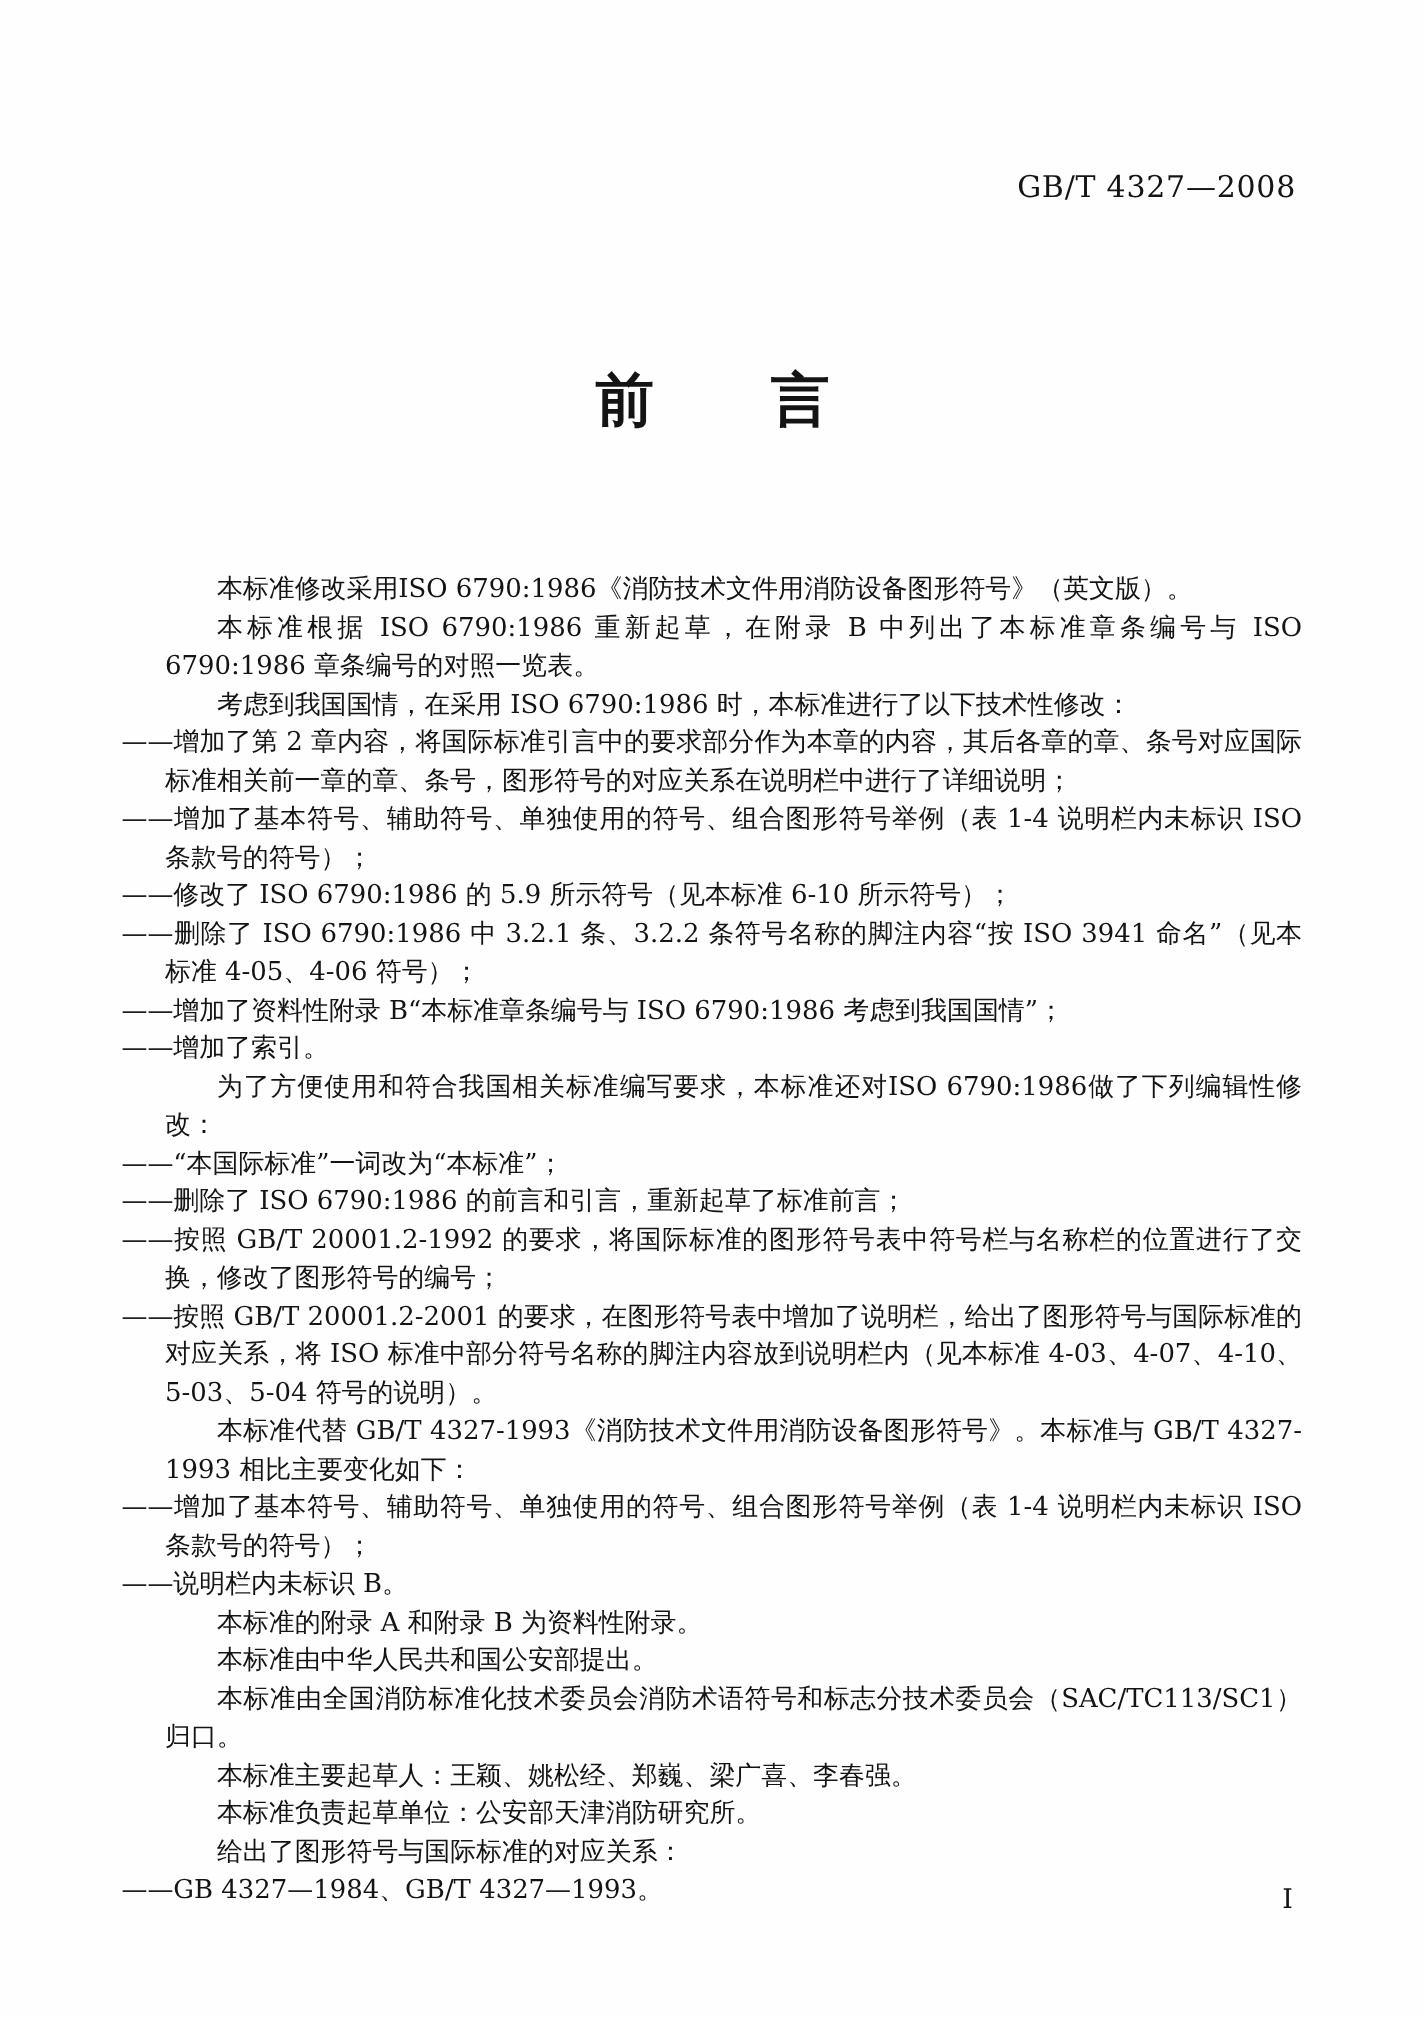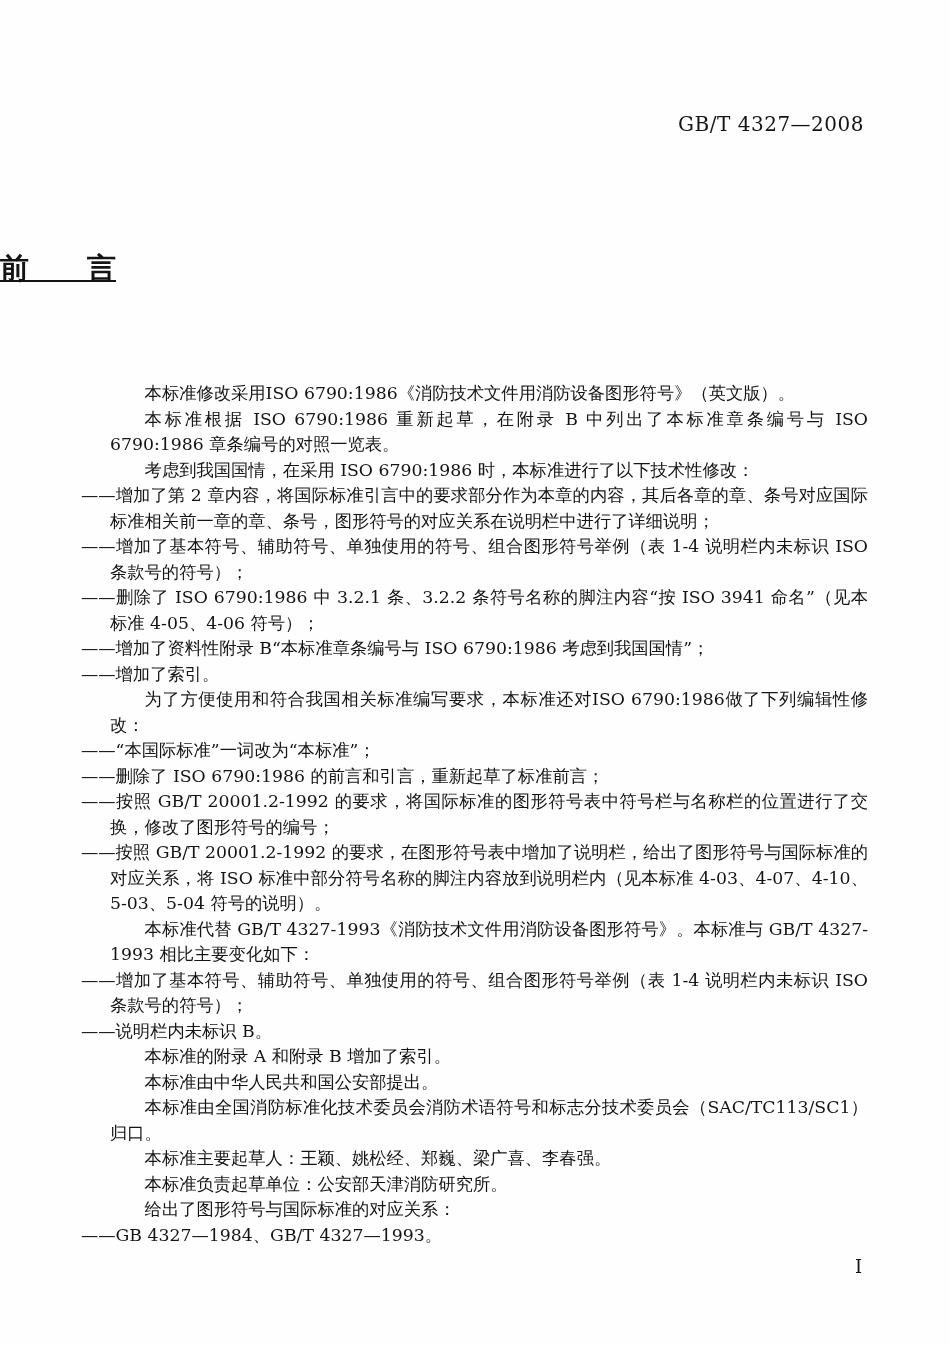--- a/index.html
+++ b/index.html
@@ -22,26 +22,26 @@
     right: 86px;
     font-size: 20px;
     letter-spacing: 0.5px;
     white-space: nowrap;
   }
   .doc-title {
     position: absolute;
     top: 249px;
     left: 0;
     width: 100%;
+    text-align: center;
     font-family: "DejaVu Sans", "Liberation Sans", sans-serif;
     font-weight: 700;
-    font-size: 29px;
+    font-size: 39px;
     line-height: 38px;
     white-space: pre;
-    text-decoration: underline;
   }
   .content {
     position: absolute;
     top: 336px;
     left: 110px;
     width: 758px;
     font-size: 17.3px;
     line-height: 25.5px;
     text-align: justify;
     margin-top: 45px;
@@ -72,32 +72,33 @@
   <div class="doc-code">GB/T 4327—2008</div>
 
   <div class="doc-title">前　　言</div>
 
   <div class="content">
     <p class="p-indent">本标准修改采用ISO 6790:1986《消防技术文件用消防设备图形符号》（英文版）。</p>
     <p class="p-indent">本标准根据 ISO 6790:1986 重新起草，在附录 B 中列出了本标准章条编号与 ISO 6790:1986 章条编号的对照一览表。</p>
     <p class="p-indent">考虑到我国国情，在采用 ISO 6790:1986 时，本标准进行了以下技术性修改：</p>
     <p class="p-dash">——增加了第 2 章内容，将国际标准引言中的要求部分作为本章的内容，其后各章的章、条号对应国际标准相关前一章的章、条号，图形符号的对应关系在说明栏中进行了详细说明；</p>
     <p class="p-dash">——增加了基本符号、辅助符号、单独使用的符号、组合图形符号举例（表 1-4 说明栏内未标识 ISO 条款号的符号）；</p>
+    <p class="p-dash">——修改了 ISO 6790:1986 的 5.9 所示符号（见本标准 6-10 所示符号）；</p>
     <p class="p-dash">——删除了 ISO 6790:1986 中 3.2.1 条、3.2.2 条符号名称的脚注内容“按 ISO 3941 命名”（见本标准 4-05、4-06 符号）；</p>
     <p class="p-dash">——增加了资料性附录 B“本标准章条编号与 ISO 6790:1986 考虑到我国国情”；</p>
     <p class="p-dash">——增加了索引。</p>
     <p class="p-indent">为了方便使用和符合我国相关标准编写要求，本标准还对ISO 6790:1986做了下列编辑性修改：</p>
     <p class="p-dash">——“本国际标准”一词改为“本标准”；</p>
     <p class="p-dash">——删除了 ISO 6790:1986 的前言和引言，重新起草了标准前言；</p>
     <p class="p-dash">——按照 GB/T 20001.2-1992 的要求，将国际标准的图形符号表中符号栏与名称栏的位置进行了交换，修改了图形符号的编号；</p>
-    <p class="p-dash">——按照 GB/T 20001.2-1992 的要求，在图形符号表中增加了说明栏，给出了图形符号与国际标准的对应关系，将 ISO 标准中部分符号名称的脚注内容放到说明栏内（见本标准 4-03、4-07、4-10、5-03、5-04 符号的说明）。</p>
+    <p class="p-dash">——按照 GB/T 20001.2-2001 的要求，在图形符号表中增加了说明栏，给出了图形符号与国际标准的对应关系，将 ISO 标准中部分符号名称的脚注内容放到说明栏内（见本标准 4-03、4-07、4-10、5-03、5-04 符号的说明）。</p>
     <p class="p-indent">本标准代替 GB/T 4327-1993《消防技术文件用消防设备图形符号》。本标准与 GB/T 4327-1993 相比主要变化如下：</p>
     <p class="p-dash">——增加了基本符号、辅助符号、单独使用的符号、组合图形符号举例（表 1-4 说明栏内未标识 ISO 条款号的符号）；</p>
     <p class="p-dash">——说明栏内未标识 B。</p>
-    <p class="p-indent">本标准的附录 A 和附录 B 增加了索引。</p>
+    <p class="p-indent">本标准的附录 A 和附录 B 为资料性附录。</p>
     <p class="p-indent">本标准由中华人民共和国公安部提出。</p>
     <p class="p-indent">本标准由全国消防标准化技术委员会消防术语符号和标志分技术委员会（SAC/TC113/SC1）归口。</p>
     <p class="p-indent">本标准主要起草人：王颖、姚松经、郑巍、梁广喜、李春强。</p>
     <p class="p-indent">本标准负责起草单位：公安部天津消防研究所。</p>
     <p class="p-indent">给出了图形符号与国际标准的对应关系：</p>
     <p class="p-dash">——GB 4327—1984、GB/T 4327—1993。</p>
   </div>
 
   <div class="page-num">I</div>
 

